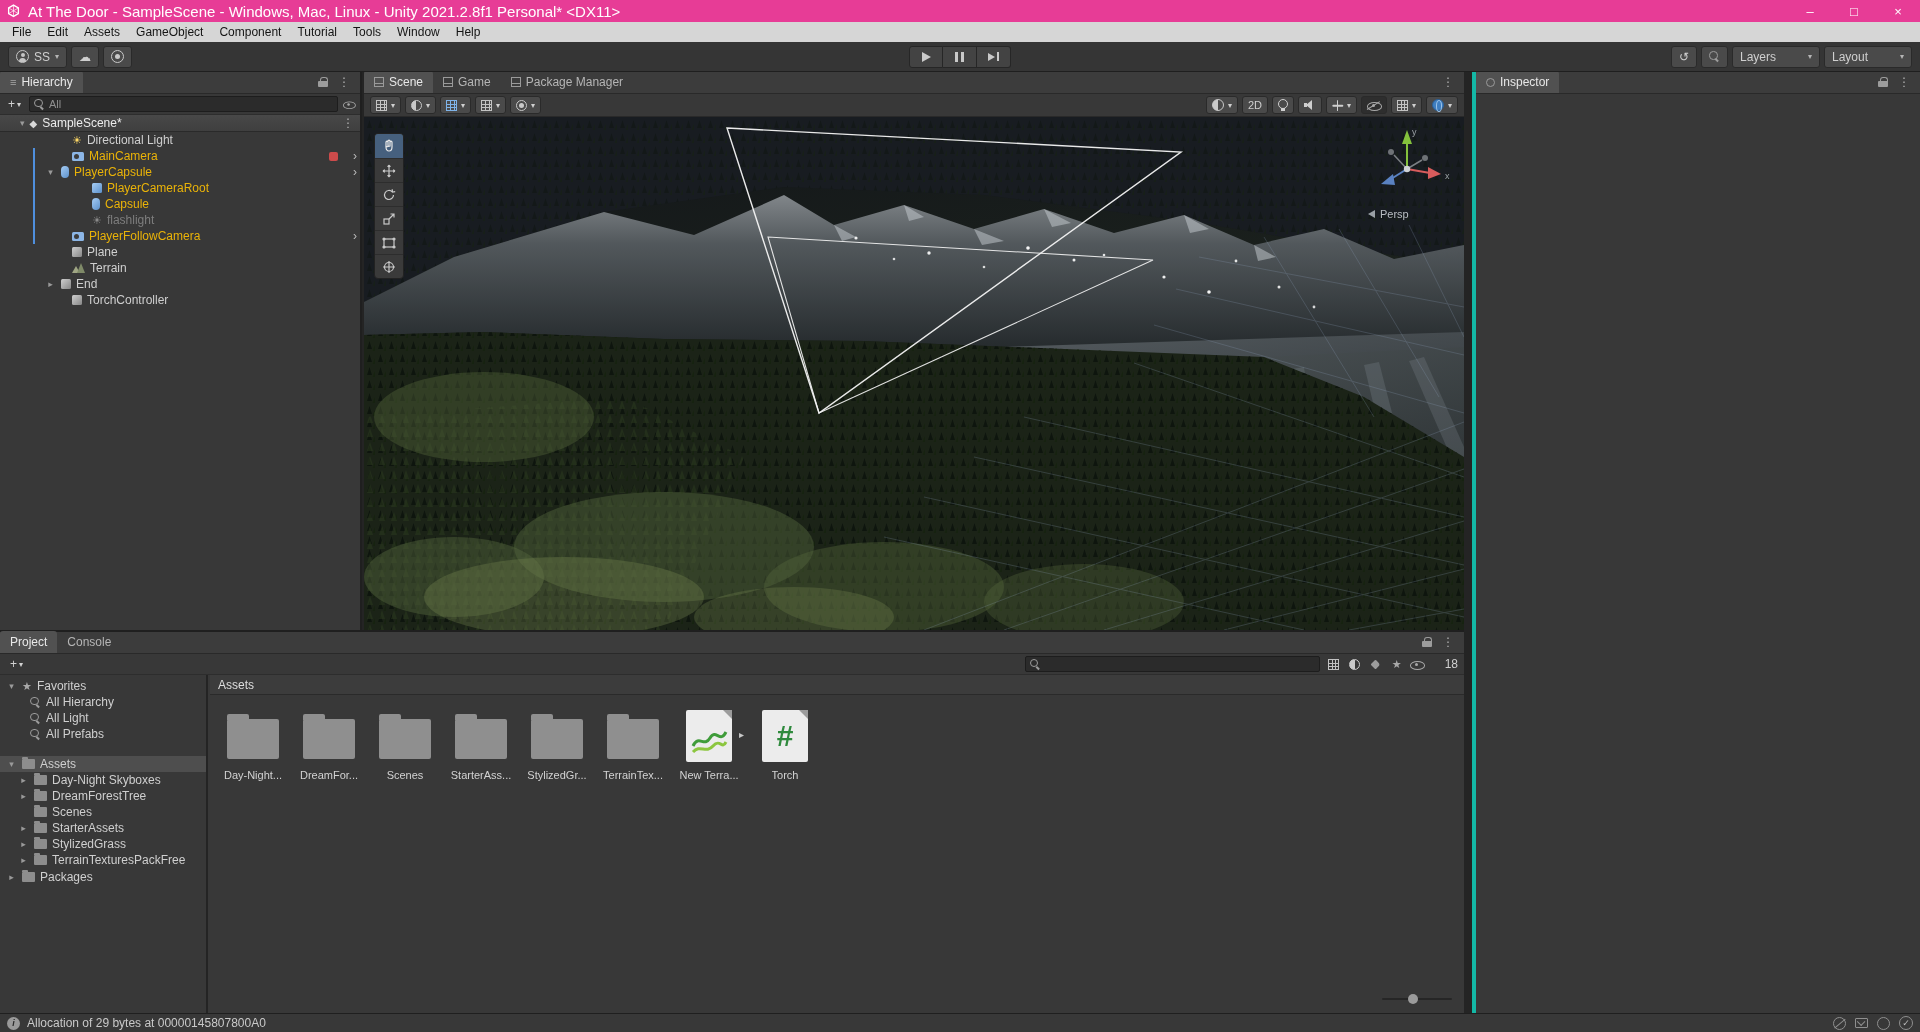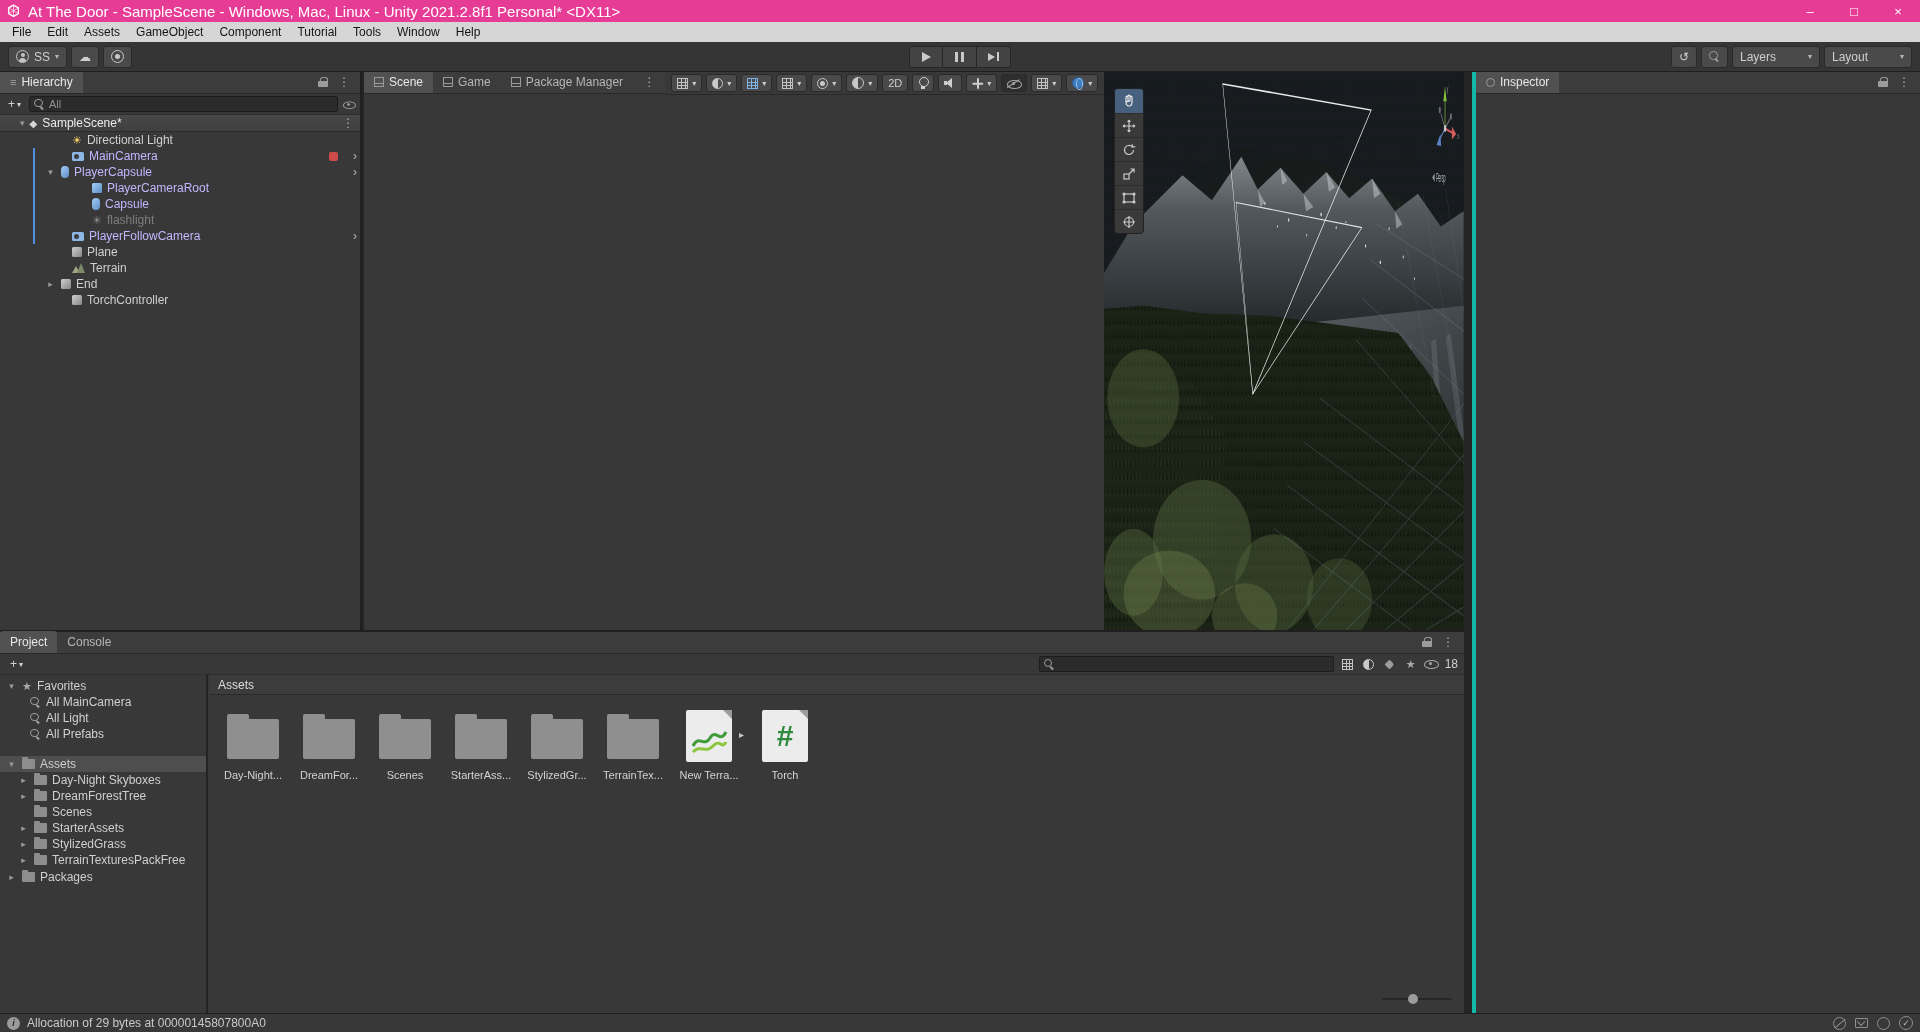--- a/index.html
+++ b/index.html
@@ -108,28 +108,28 @@
   .addbtn{display:flex;align-items:center;gap:2px;padding:0 4px;height:17px;border-radius:2px;color:#d2d2d2}
   .searchbox{flex:1;height:16px;background:#2b2b2b;border:1px solid #1d1d1d;border-radius:2px;display:flex;align-items:center;gap:4px;padding:0 4px}
   .searchbox input{flex:1;min-width:0;background:transparent;border:none;outline:none;color:#ddd;font-size:11px}
   .scenerow{height:17px;background:linear-gradient(#484848,#3f3f3f);border-bottom:1px solid #2a2a2a;display:flex;align-items:center;color:#ececec;padding-left:20px;gap:5px;position:relative}
   .scenerow .kebab{position:absolute;right:2px}
   .hlist{position:relative}
   .h-row{height:16px;display:flex;align-items:center;gap:5px;position:relative;color:#cfcfcf}
   .h-row .exp{width:11px;text-align:center;color:#9a9a9a;font-size:9px;flex:none}
   .h-row .sp{width:11px;flex:none}
   .h-label{white-space:nowrap}
-  .h-label.blue{color:#c4b5fd}
+  .h-label.blue{color:#eab308}
   .h-label.dim{color:#7d7d7d}
   .h-bar{position:absolute;left:33px;top:0;bottom:0;width:2px;background:#4f8fdd}
   .h-arrow{position:absolute;right:3px;color:#b9b9b9;font-size:12px}
   .h-badge{position:absolute;right:22px}
 
   
-  .center{left:364px;top:72px;width:1100px;height:558px;display:flex;flex-direction:row}
+  .center{left:364px;top:72px;width:1100px;height:558px;display:flex;flex-direction:column}
   .stoolbar{height:23px;background:#383838;border-bottom:1px solid #292929;display:flex;align-items:center;gap:4px;padding:0 6px}
   .sbtn{height:18px;display:flex;align-items:center;gap:4px;background:#4a4a4a;border:1px solid #2a2a2a;border-radius:3px;padding:0 5px;color:#cfcfcf;font-size:11px}
   .sbtn.pressed{background:#2e2e2e}
   .sbtn.snap .i-grid{border-color:#7fb3e8;background:
       linear-gradient(#7fb3e8,#7fb3e8) 3px 0/1px 100% no-repeat,
       linear-gradient(#7fb3e8,#7fb3e8) 6.5px 0/1px 100% no-repeat,
       linear-gradient(#7fb3e8,#7fb3e8) 0 3px/100% 1px no-repeat,
       linear-gradient(#7fb3e8,#7fb3e8) 0 6.5px/100% 1px no-repeat}
   .sright{margin-left:auto;display:flex;align-items:center;gap:4px}
   .viewport{flex:1;position:relative;background:#101318;overflow:hidden}
@@ -143,21 +143,21 @@
   .inspector{left:1472px;top:72px;width:448px;height:941px;border-left:4px solid #14b8a6}
   .dot-ico{width:9px;height:9px;border:1.4px solid #9a9a9a;border-radius:50%;flex:none}
 
   
   .project{left:0;top:630px;width:1464px;height:383px;border-top:2px solid #1f1f1f;display:flex;flex-direction:column}
   .ptool{height:21px;display:flex;align-items:center;gap:6px;padding:0 6px;border-bottom:1px solid #2d2d2d}
   .ptool .spacer{flex:1}
   .psearch{width:295px;height:16px;background:#2b2b2b;border:1px solid #1d1d1d;border-radius:2px;display:flex;align-items:center;gap:4px;padding:0 4px}
   .psearch input{flex:1;min-width:0;background:transparent;border:none;outline:none;color:#ddd;font-size:11px}
   .iconbtn{display:flex;align-items:center;justify-content:center;padding:0 2px}
-  .hiddencount{display:flex;gap:7px;color:#cfcfcf}
+  .hiddencount{display:flex;align-items:center;gap:21px;color:#cfcfcf}
   .pbody{flex:1;position:relative}
   .ptree{position:absolute;left:0;top:0;bottom:0;width:208px;border-right:2px solid #242424;padding-top:3px;overflow:hidden}
   .t-row{height:16px;display:flex;align-items:center;gap:5px;color:#cfcfcf;white-space:nowrap}
   .t-row .exp{width:11px;text-align:center;color:#9a9a9a;font-size:9px;flex:none}
   .t-row .sp{width:11px;flex:none}
   .t-row.selected{background:#4e4e4e}
   .t-row .i-star{color:#a8a8a8;font-size:11px;line-height:1}
   .pcontent{position:absolute;left:210px;right:0;top:0;bottom:0;display:flex;flex-direction:column}
   .crumb{height:20px;background:#3c3c3c;border-bottom:1px solid #2a2a2a;display:flex;align-items:center;padding-left:8px;color:#dedede}
   .gridarea{flex:1;position:relative;padding:12px 0 0 5px;display:flex;align-items:flex-start}
@@ -656,21 +656,21 @@
 
   <div class="pbody">
     <div class="ptree">
       <div class="t-row" style="padding-left:6px">
         <span class="exp">▾</span>
         <span class="i-star">★</span>
         <span>Favorites</span>
       </div>
       <div class="t-row" style="padding-left:30px">
         <span class="i-search"></span>
-        <span>All MainCamera</span>
+        <span>All Hierarchy</span>
       </div>
       <div class="t-row" style="padding-left:30px">
         <span class="i-search"></span>
         <span>All Light</span>
       </div>
       <div class="t-row" style="padding-left:30px">
         <span class="i-search"></span>
         <span>All Prefabs</span>
       </div>
 

